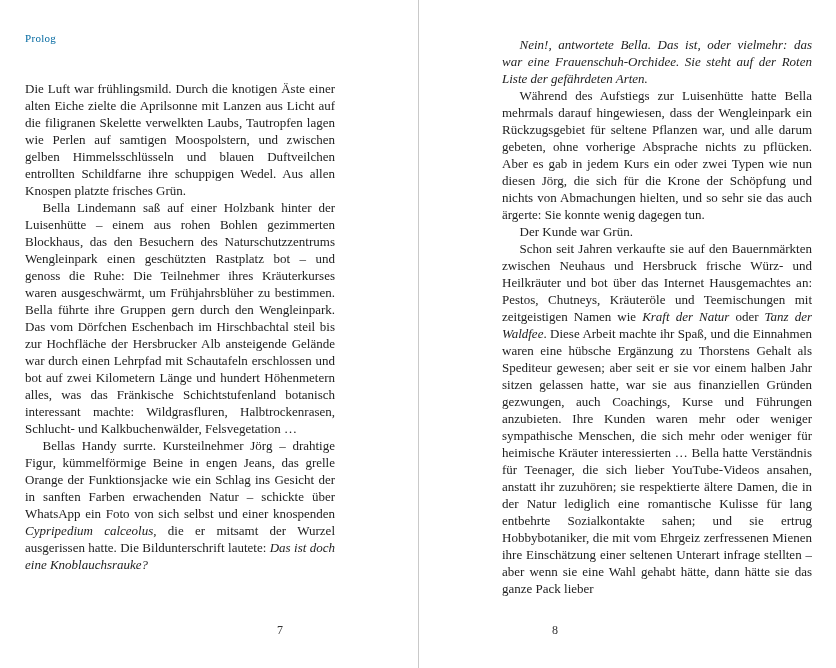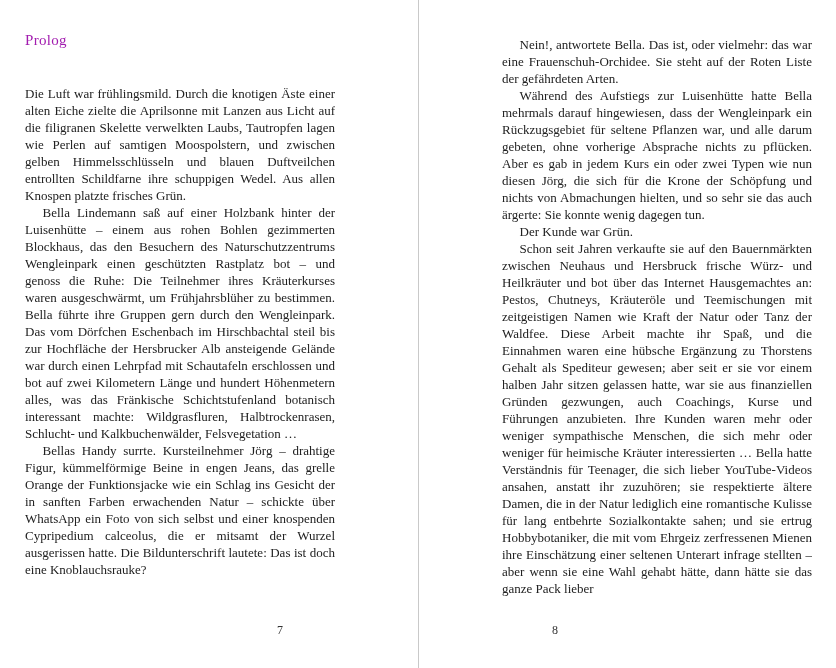--- a/index.html
+++ b/index.html
@@ -31,39 +31,39 @@
   .page {
     position: absolute;
     top: 0;
     height: 668px;
     width: 418px;
     box-sizing: border-box;
   }
   .page-left  { left: 0;    padding: 32px 83px 0 25px; }
   .page-right { left: 418px; padding: 36px 24px 0 84px; }
   .chapter-heading {
-    font-size: 15px;
+    font-size: 11px;
     font-weight: 400;
     letter-spacing: 0.3px;
-    color: #a21caf;
+    color: #0369a1;
     margin: 0 0 36px 0;
   }
   .body-text {
     font-size: 13px;
     line-height: 17px;
     text-align: justify;
     hyphens: auto;
     -webkit-hyphens: auto;
     overflow: hidden;
   }
   .page-left  .body-text { height: 524px; }
   .page-right .body-text { height: 578px; }
   .body-text p { margin: 0; }
   .body-text p.indent { text-indent: 1.35em; }
-  .it { }
+  .it { font-style: italic; }
   .page-number {
     position: absolute;
     bottom: 30px;
     font-size: 12px;
     color: #333333;
     width: 80px;
     text-align: center;
   }
   .page-left  .page-number { left: 240px; }
   .page-right .page-number { left: 97px; }

